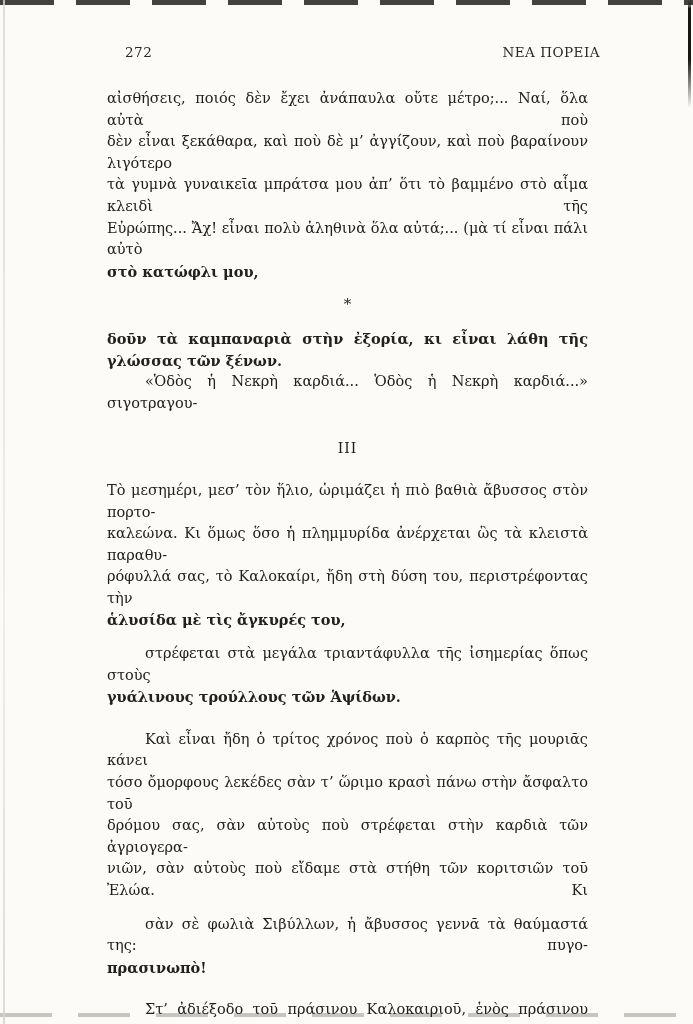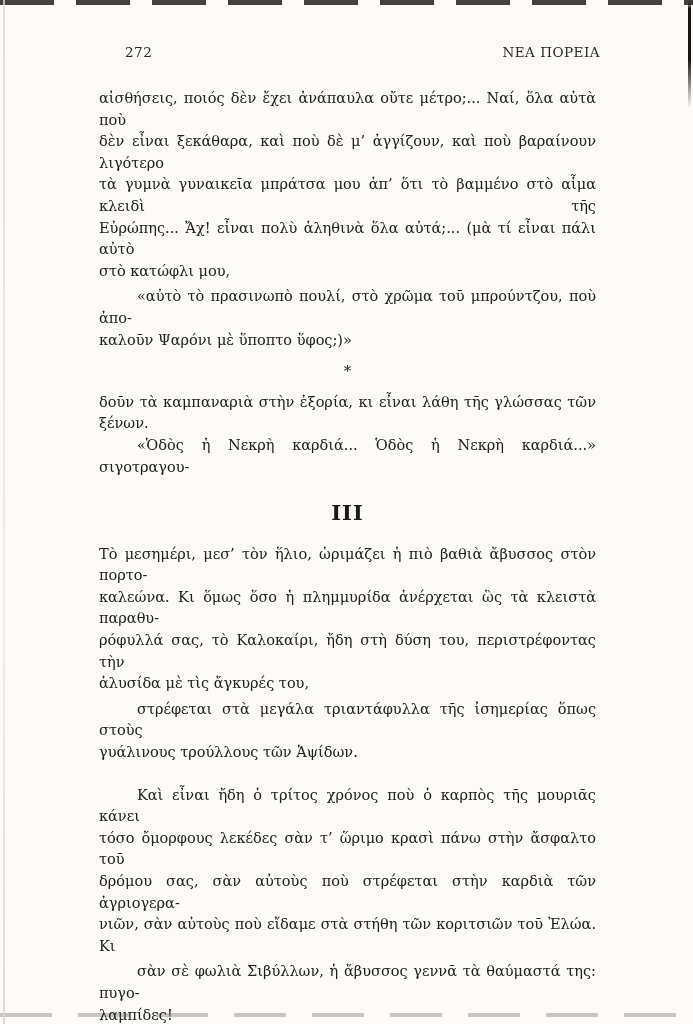--- a/index.html
+++ b/index.html
@@ -46,37 +46,37 @@
     display: flex;
     justify-content: space-between;
     align-items: baseline;
     font-size: 13.5px;
     letter-spacing: .5px;
     color: #2a2926;
     text-align: right;
   }
   .running-header .page-num { margin-left: 30px; }
   .body-text { margin-top: 28px; font-size: 14.5px; line-height: 21.6px; color: #222120; }
-  .para { margin: 4px; }
+  .para { margin: 12px; }
   .para.gap { margin-top: 21px; }
   .line { text-align: justify; text-align-last: justify; }
-  .line.last { text-align-last: left; }
+  .line.last { text-align-last: left; font-weight: bold; }
   .line.ind { text-indent: 38px; }
   .sep {
     text-align: center;
     margin: 10px 0 9px;
     font-size: 15px;
     line-height: 21.6px;
     color: #2a2926;
   }
   .section-heading {
     text-align: center;
     margin: 24px 0 20px;
-    font-size: 21px;
-    font-weight: bold;
+    font-size: 14px;
+    font-weight: normal;
     letter-spacing: 1px;
     line-height: 21.6px;
     color: #1b1a18;
   }
 </style>
 </head>
 <body>
 
 <div class="page">
   <div class="scan-edge-top"></div>
@@ -94,24 +94,20 @@
     <div class="body-text">
 
       <div class="para">
         <div class="line">αἰσθήσεις, ποιός δὲν ἔχει ἀνάπαυλα οὔτε μέτρο;... Ναί, ὅλα αὐτὰ ποὺ</div>
         <div class="line">δὲν εἶναι ξεκάθαρα, καὶ ποὺ δὲ μ’ ἀγγίζουν, καὶ ποὺ βαραίνουν λιγότερο</div>
         <div class="line">τὰ γυμνὰ γυναικεῖα μπράτσα μου ἀπ’ ὅτι τὸ βαμμένο στὸ αἷμα κλειδὶ τῆς</div>
         <div class="line">Εὐρώπης... Ἄχ! εἶναι πολὺ ἀληθινὰ ὅλα αὐτά;... (μὰ τί εἶναι πάλι αὐτὸ</div>
         <div class="line last">στὸ κατώφλι μου,</div>
       </div>
 
-      <div class="para">
-        <div class="line ind">«αὐτὸ τὸ πρασινωπὸ πουλί, στὸ χρῶμα τοῦ μπρούντζου, ποὺ ἀπο-</div>
-        <div class="line last">καλοῦν Ψαρόνι μὲ ὕποπτο ὕφος;)»</div>
-      </div>
 
       <div class="sep">*</div>
 
       <div class="para">
         <div class="line last">δοῦν τὰ καμπαναριὰ στὴν ἐξορία, κι εἶναι λάθη τῆς γλώσσας τῶν ξένων.</div>
         <div class="line ind">«Ὁδὸς ἡ Νεκρὴ καρδιά... Ὁδὸς ἡ Νεκρὴ καρδιά...» σιγοτραγου-</div>
       </div>
 
       <div class="section-heading">III</div>
 
@@ -129,21 +125,21 @@
 
       <div class="para gap">
         <div class="line ind">Καὶ εἶναι ἤδη ὁ τρίτος χρόνος ποὺ ὁ καρπὸς τῆς μουριᾶς κάνει</div>
         <div class="line">τόσο ὄμορφους λεκέδες σὰν τ’ ὥριμο κρασὶ πάνω στὴν ἄσφαλτο τοῦ</div>
         <div class="line">δρόμου σας, σὰν αὐτοὺς ποὺ στρέφεται στὴν καρδιὰ τῶν ἀγριογερα-</div>
         <div class="line">νιῶν, σὰν αὐτοὺς ποὺ εἴδαμε στὰ στήθη τῶν κοριτσιῶν τοῦ Ἐλώα. Κι</div>
       </div>
 
       <div class="para">
         <div class="line ind">σὰν σὲ φωλιὰ Σιβύλλων, ἡ ἄβυσσος γεννᾶ τὰ θαύμαστά της: πυγο-</div>
-        <div class="line last">λαμπίδες!</div>
+        <div class="line last">πρασινωπὸ!</div>
       </div>
 
       <div class="para gap">
         <div class="line ind">Στ’ ἀδιέξοδο τοῦ πράσινου Καλοκαιριοῦ, ἑνὸς πράσινου τόσο</div>
 
       </div>
 
     </div>
   </div>
 </div>

